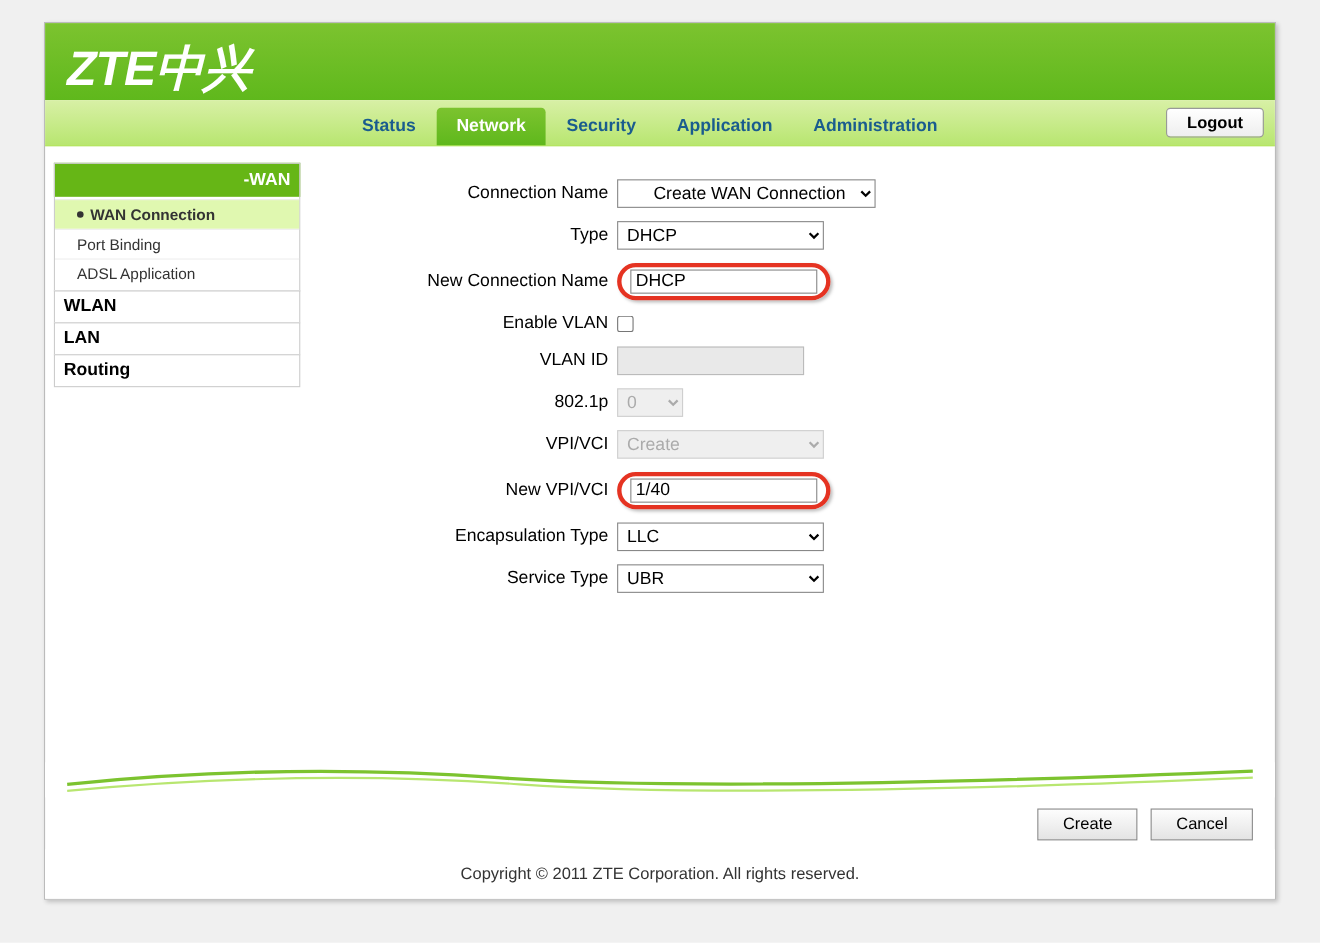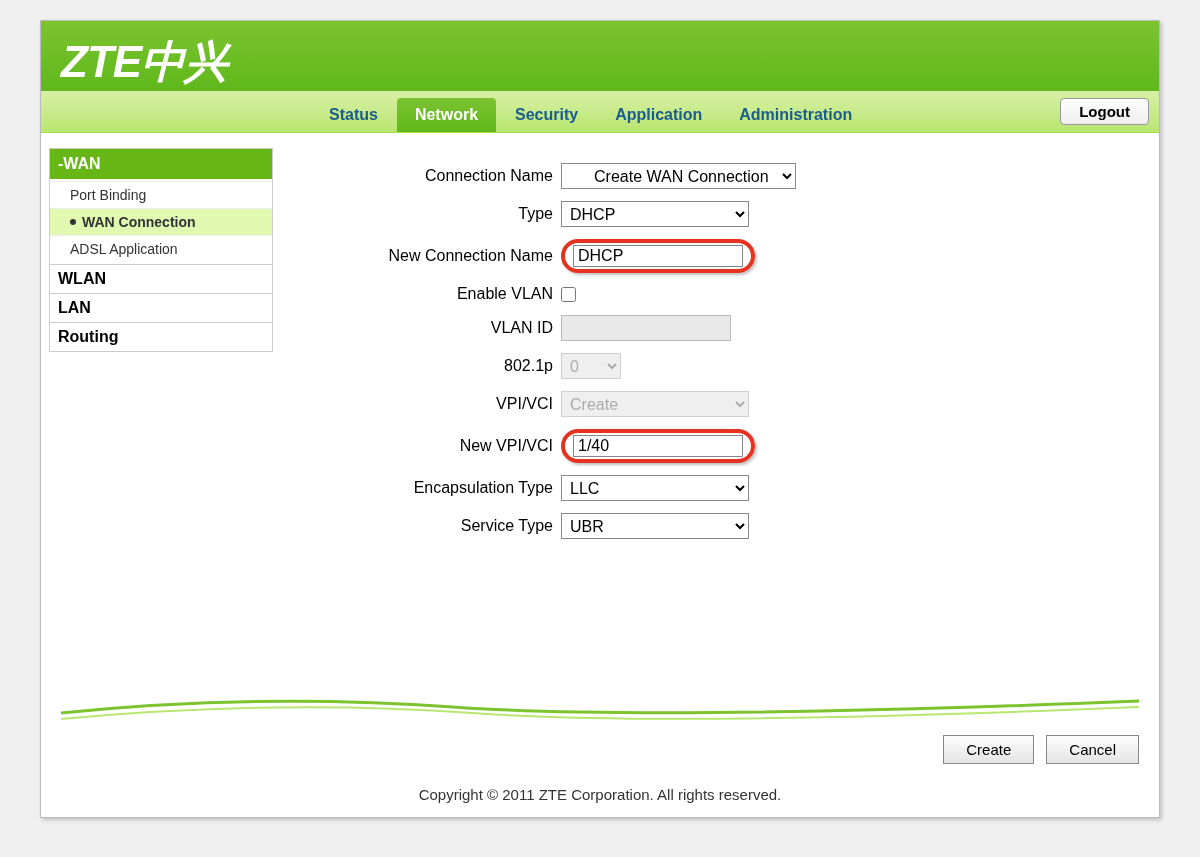--- a/index.html
+++ b/index.html
@@ -77,20 +77,21 @@
   }
   .side-group-active {
     background: #66b616;
     color: #fff;
     padding: 6px 8px;
     font-weight: bold;
     font-size: 16px;
     border: 1px solid #ccc;
     border-bottom: none;
     margin: 0 8px;
+    text-align: right;
   }
   .side-sub {
     background: #fff;
     border: 1px solid #ccc;
     border-top: none;
     margin: 0 8px 0 8px;
     padding: 2px 0;
   }
   .side-sub-item {
     padding: 5px 4px 5px 20px;
@@ -199,28 +200,28 @@
     <div class="nav-tab">Application</div>
     <div class="nav-tab">Administration</div>
     <button class="logout-btn">Logout</button>
   </div>
 
   <div class="content-wrap">
 
     <div class="sidebar">
       <div class="side-group-active">-WAN</div>
       <div class="side-sub">
-        <div class="side-sub-item">
-          <span>Port Binding</span>
-        </div>
         <div class="side-sub-item active">
           <span class="dot"></span>
           <span>WAN Connection</span>
         </div>
         <div class="side-sub-item">
+          <span>Port Binding</span>
+        </div>
+        <div class="side-sub-item">
           <span>ADSL Application</span>
         </div>
       </div>
       <div class="side-group">WLAN</div>
       <div class="side-group">LAN</div>
       <div class="side-group">Routing</div>
     </div>
 
     <div class="main-panel">
 

